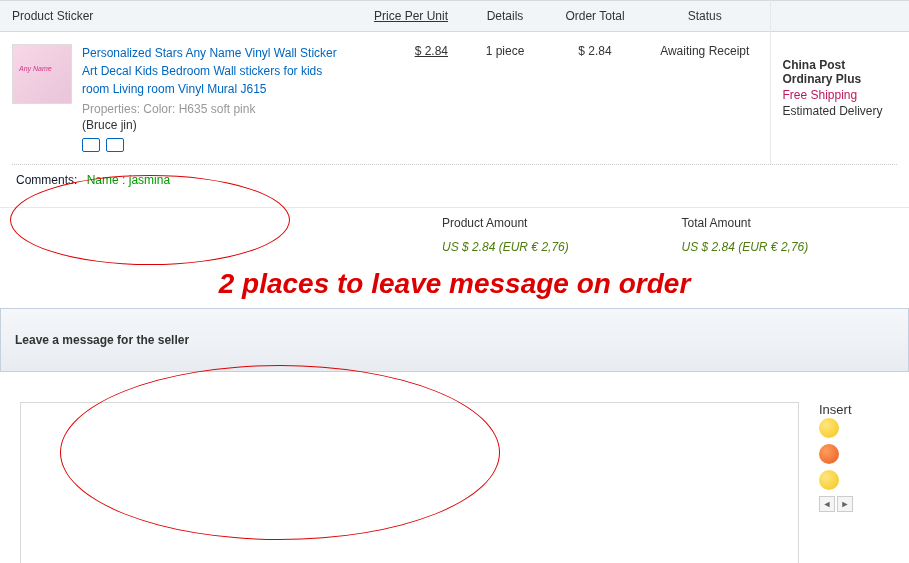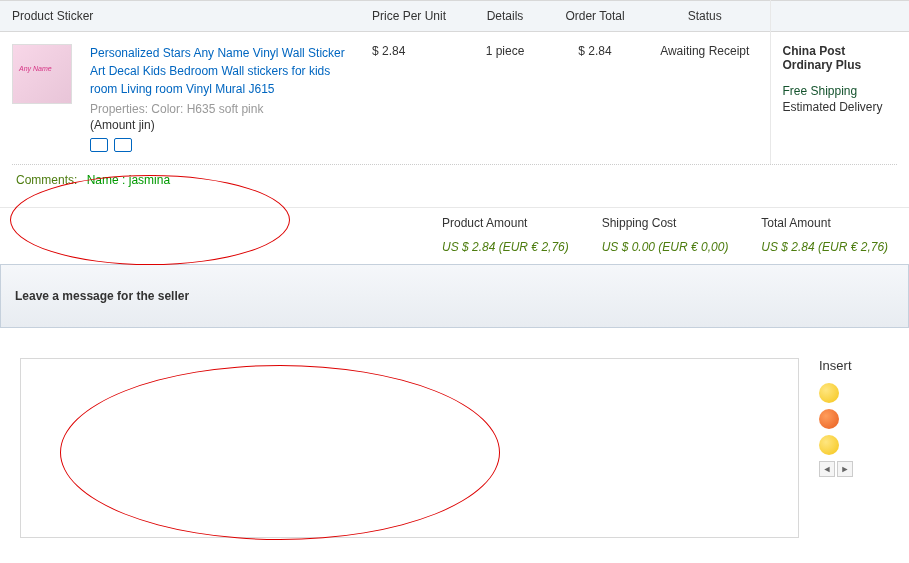--- a/index.html
+++ b/index.html
@@ -4,60 +4,60 @@
   <style>
     * { box-sizing: border-box; margin: 0; padding: 0; }
     body { font-family: Arial, sans-serif; font-size: 12px; color: #333; background: #fff; width: 909px; }
     
     .order-table { width: 100%; border-collapse: collapse; }
     .order-header { background: #f2f5f8; border-top: 1px solid #d8d8d8; border-bottom: 1px solid #d8d8d8; }
     .order-header td { padding: 8px 12px; color: #333; font-size: 12px; }
     .order-row td { padding: 12px; vertical-align: top; font-size: 12px; }
     
     .col-product { width: 360px; }
-    .col-price { width: 100px; text-align: left; }
+    .col-price { width: 100px; text-align: right; text-decoration: underline; }
     .col-qty { width: 90px; text-align: center; }
     .col-total { width: 90px; text-align: center; }
     .col-status { width: 130px; text-align: center; }
     .col-shipping { border-left: 1px solid #e8e8e8; padding-left: 12px; }
     
-    .product-cell { display: flex; gap: 18px; }
+    .product-cell { display: flex; gap: 10px; }
     .product-thumb { width: 60px; height: 60px; background: linear-gradient(135deg, #f8d7e8 0%, #e8c5d8 100%); border: 1px solid #ddd; flex-shrink: 0; position: relative; }
     .product-thumb::after { content: "Any Name"; position: absolute; top: 20px; left: 6px; font-size: 7px; color: #d63384; font-style: italic; }
     .product-info { flex: 1; }
     .product-link { color: #0066c0; text-decoration: none; line-height: 1.5; display: block; }
     .product-props { color: #999; margin-top: 4px; }
     .product-seller { color: #333; margin-top: 2px; }
     .product-icons { margin-top: 6px; display: flex; gap: 6px; }
     .mini-icon { width: 18px; height: 14px; border: 1px solid #0066c0; border-radius: 2px; position: relative; }
     
-    .shipping-title { color: #333; font-weight: bold; }
-    .free-ship { color: #14532d; margin-top: 12px; }
+    .shipping-title { color: #333; font-weight: bold; margin-top: 14px; }
+    .free-ship { color: #be185d; margin-top: 2px; }
     .est-delivery { color: #333; margin-top: 2px; }
     
     .dotted-divider { border-top: 1px dotted #ccc; margin: 0 12px; }
     
     .comments-row { padding: 8px 16px 20px; }
-    .comments-label { color: #4d7c0f; }
+    .comments-label { color: #0f172a; }
     .comments-value { color: #090; margin-left: 6px; }
     
     .totals-section { display: flex; padding: 8px 0; border-top: 1px solid #e8e8e8; }
     .totals-spacer { width: 430px; }
     .totals-col { flex: 1; padding: 0 12px; }
     .totals-label { color: #333; margin-bottom: 10px; }
     .totals-value { color: #4d7c0f; font-style: italic; }
     
     .annotation-text { color: #d00; font-size: 28px; font-weight: bold; font-style: italic; text-align: center; padding: 6px 0; }
     
     .message-section { margin-top: 2px; }
     .message-header { background: linear-gradient(#f5f7fa, #e8ecf1); border: 1px solid #c5d0dc; padding: 24px 14px; font-weight: bold; color: #333; }
     .message-body { display: flex; gap: 20px; padding: 30px 20px 10px; }
     .message-textarea { flex: 1; height: 180px; border: 1px solid #d8d8d8; background: #fff; padding: 8px; resize: none; font-family: Arial; font-size: 12px; }
     .emoji-panel { width: 70px; }
-    .emoji-title { color: #333; margin-bottom: 10px; font-size: 13px; }
+    .emoji-title { color: #333; margin-bottom: 1px; font-size: 13px; }
     .emoji-row { display: flex; gap: 6px; margin-bottom: 6px; align-items: center; }
     .emoji { width: 20px; height: 20px; border-radius: 50%; display: inline-block; }
     .e1 { background: radial-gradient(circle at 35% 35%, #ffe680, #f5c518); }
     .e2 { background: radial-gradient(circle at 35% 35%, #ff9d5c, #e85d1f); }
     .e3 { background: radial-gradient(circle at 35% 35%, #ffe680, #f5c518); }
     .pager-arrows { display: flex; gap: 2px; margin-top: 4px; }
     .pager-btn { width: 16px; height: 16px; border: 1px solid #ccc; background: #f5f5f5; font-size: 9px; text-align: center; line-height: 14px; cursor: pointer; color: #666; }
     
     .annotation-ellipse { position: absolute; border: 1px solid #d00; border-radius: 50%; pointer-events: none; }
     .ellipse-1 { left: 10px; top: 175px; width: 280px; height: 90px; }
@@ -80,21 +80,21 @@
       <td class="col-status">Status</td>
       <td class="col-shipping"></td>
     </tr>
     <tr class="order-row">
       <td class="col-product">
         <div class="product-cell">
           <div class="product-thumb"></div>
           <div class="product-info">
             <a href="#" class="product-link">Personalized Stars Any Name Vinyl Wall Sticker Art Decal Kids Bedroom Wall stickers for kids room Living room Vinyl Mural J615</a>
             <div class="product-props">Properties: Color: H635 soft pink</div>
-            <div class="product-seller">(Amount jin)</div>
+            <div class="product-seller">(Bruce jin)</div>
             <div class="product-icons">
               <span class="mini-icon"></span>
               <span class="mini-icon"></span>
             </div>
           </div>
         </div>
       </td>
       <td class="col-price">$ 2.84</td>
       <td class="col-qty">1 piece</td>
       <td class="col-total">$ 2.84</td>
@@ -115,29 +115,26 @@
     <span class="comments-value">Name : jasmina</span>
   </div>
 
   <div class="totals-section">
     <div class="totals-spacer"></div>
     <div class="totals-col">
       <div class="totals-label">Product Amount</div>
       <div class="totals-value">US $ 2.84 (EUR € 2,76)</div>
     </div>
     <div class="totals-col">
-      <div class="totals-label">Shipping Cost</div>
-      <div class="totals-value">US $ 0.00 (EUR € 0,00)</div>
-    </div>
-    <div class="totals-col">
       <div class="totals-label">Total Amount</div>
       <div class="totals-value">US $ 2.84 (EUR € 2,76)</div>
     </div>
   </div>
 
+  <div class="annotation-text">2 places to leave message on order</div>
 
   <div class="message-section">
     <div class="message-header">Leave a message for the seller</div>
     <div class="message-body">
       <textarea class="message-textarea" placeholder="" style=""></textarea>
       <div class="emoji-panel">
         <div class="emoji-title">Insert</div>
         <div class="emoji-row">
             <span class="emoji e1"></span>
           </div>

